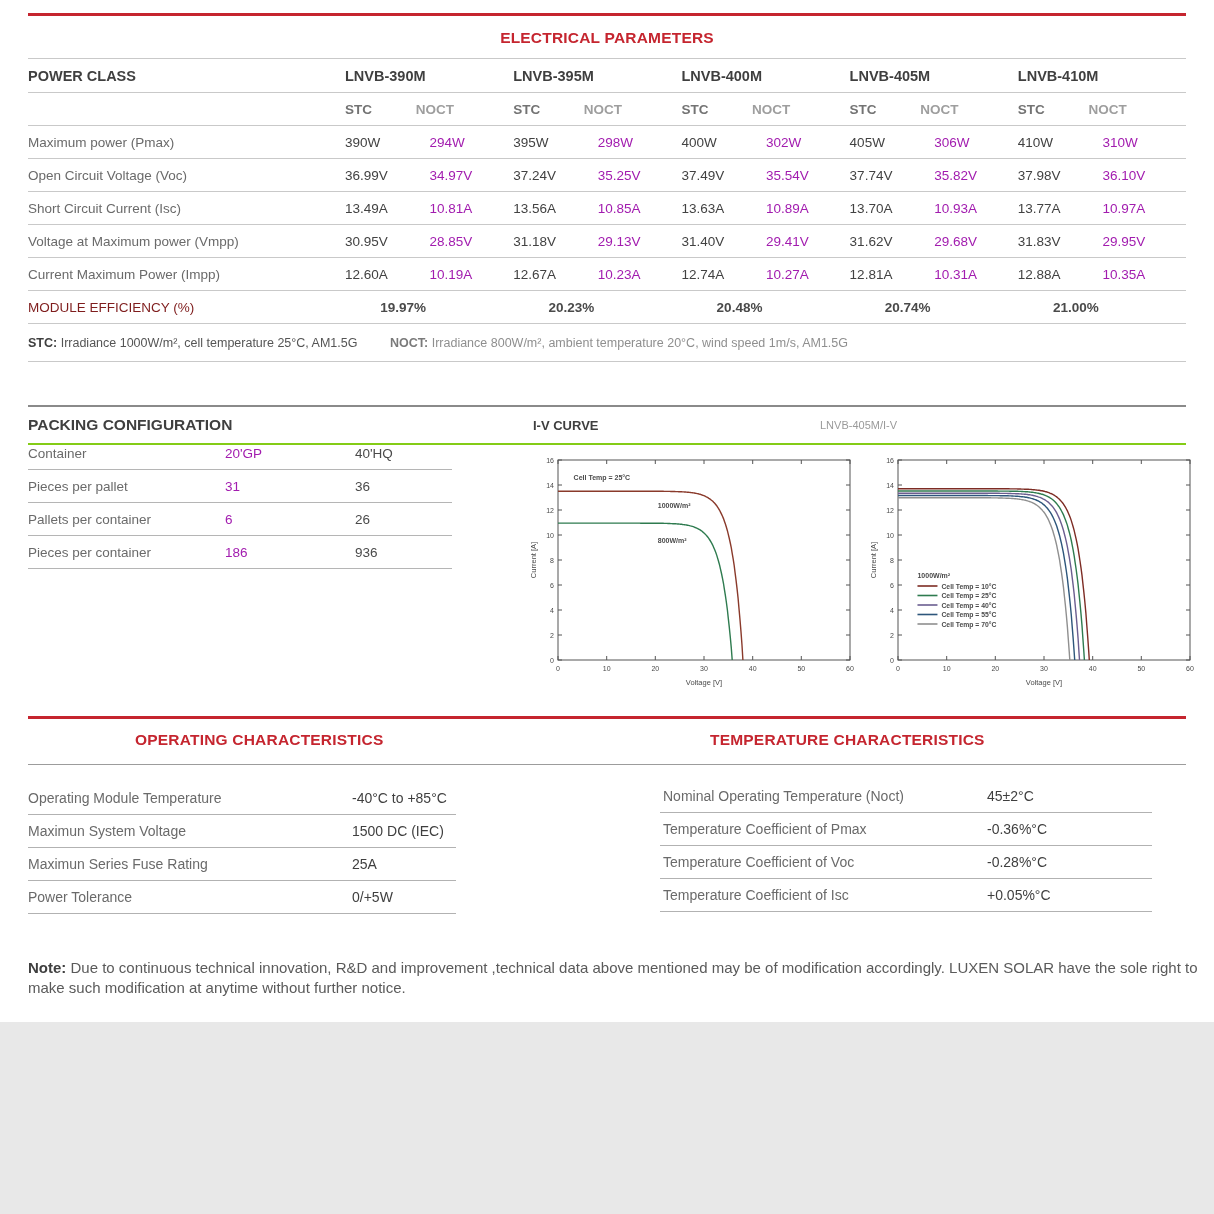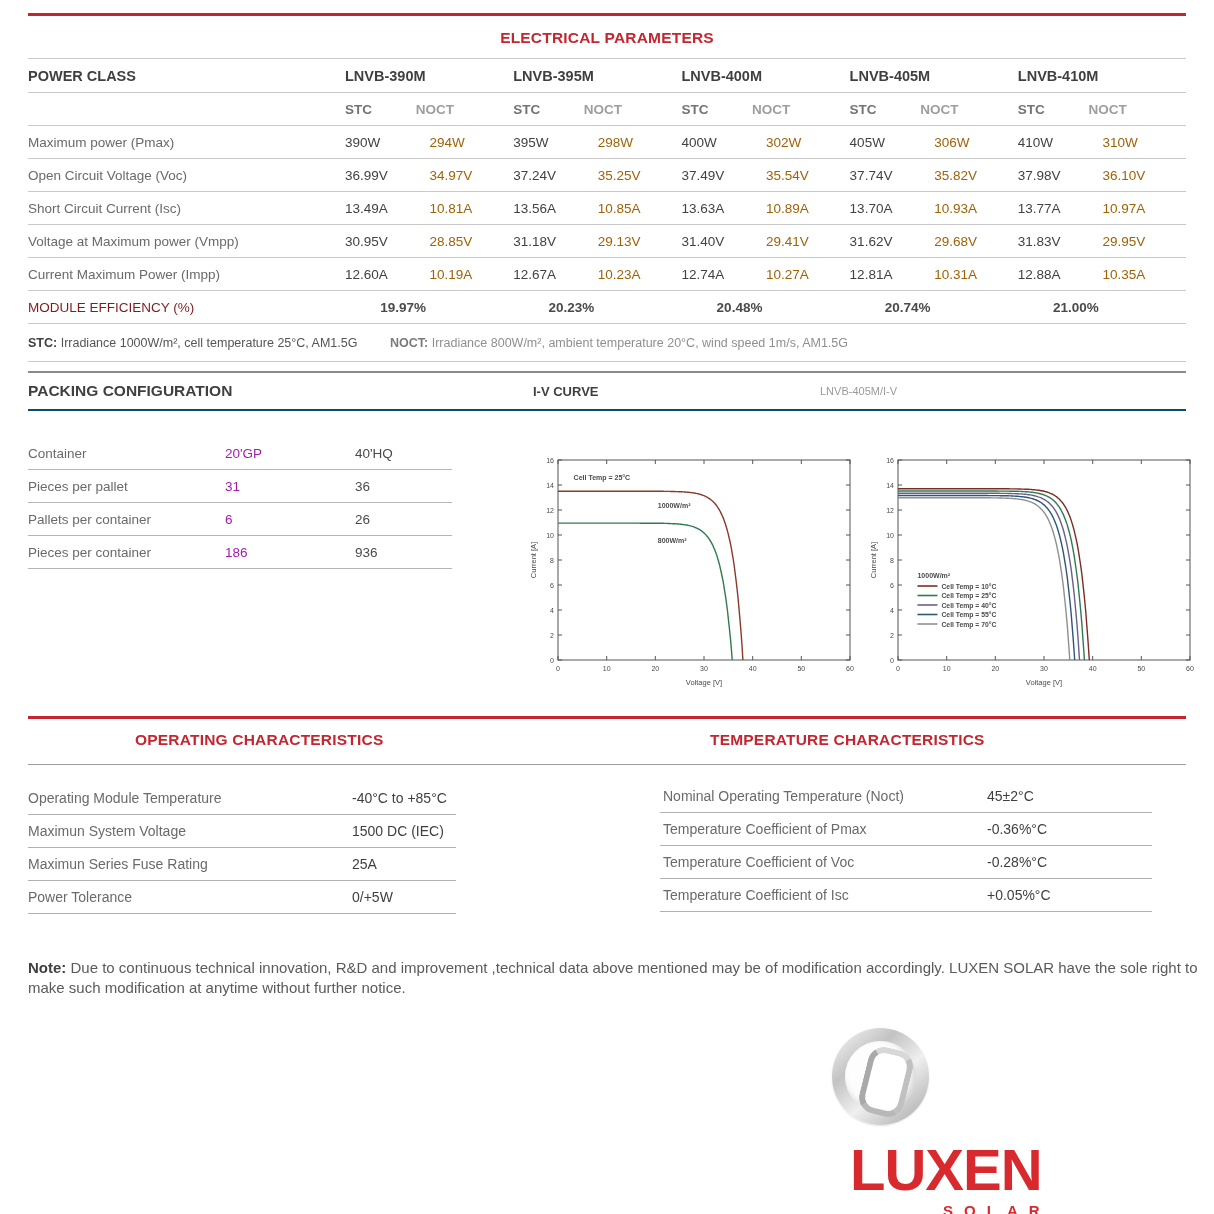--- a/index.html
+++ b/index.html
@@ -1,17 +1,17 @@
 <!DOCTYPE html>
 <html><head>
 <meta charset="utf-8">
 <style>
   html,body{margin:0;padding:0;background:#e8e8e8;}
   .page{
-    position:relative;width:1214px;height:1214px;background:#ffffff;
+    position:relative;width:1214px;height:1022px;background:#ffffff;
     font-family:"Liberation Sans","DejaVu Sans",sans-serif;color:#4a4a4a;
     margin:0 auto;overflow:hidden;
   }
   
   .rule-red{position:absolute;left:28px;right:28px;height:3px;background:#c5252f;}
   .rule-thin{position:absolute;left:28px;right:28px;height:1px;background:#9c9c9c;}
   
   .sec-title{color:#c5252f;font-weight:bold;font-size:15.5px;letter-spacing:.2px;}
   .center{text-align:center;}
   
@@ -21,30 +21,30 @@
   .elabel{width:317px;color:#6a6a6a;}
   .elabel.dark{color:#3f3f3f;font-weight:bold;font-size:14.5px;}
   .elabel.upper{color:#7f1d1d;font-size:13.5px;}
   .egroup{flex:1;display:flex;}
   .egroup .c1{width:42%;}
   .egroup .c2{width:58%;}
   .model{color:#3f3f3f;font-weight:bold;font-size:14.5px;}
   .h-stc{color:#737373;font-weight:bold;}
   .h-noct{color:#9e9e9e;font-weight:bold;}
   .v-stc{color:#424242;font-weight:normal;}
-  .v-noct{color:#a16207;margin-left:24px;}
+  .v-noct{color:#a21caf;margin-left:24px;}
   .eff-cell{flex:1;text-align:center;padding-right:52px;color:#4a4a4a;font-weight:bold;}
   .efoot{display:flex;align-items:center;height:37px;border-bottom:1px solid #c9c9c9;font-size:12.5px;}
   .foot-stc{width:362px;color:#555;}
   .foot-stc b{color:#3f3f3f;}
   .foot-noct{color:#8f8f8f;}
   .foot-noct b{color:#7a7a7a;}
   
-  .midbar{position:absolute;left:28px;right:28px;top:371px;height:36px;
-    border-top:2px solid #8a8a8a;border-bottom:2px solid #0c4a6e;
+  .midbar{position:absolute;left:28px;right:28px;top:405px;height:36px;
+    border-top:2px solid #8a8a8a;border-bottom:2px solid #84cc16;
     display:flex;align-items:center;}
   .midbar .t1{color:#3f3f3f;font-weight:bold;font-size:15.5px;}
   .midbar .t2{position:absolute;left:505px;color:#3f3f3f;font-weight:bold;font-size:13px;}
   .midbar .t3{position:absolute;left:792px;color:#9a9a9a;font-size:11px;}
   
   .ptable{position:absolute;left:28px;top:437px;width:424px;font-size:13.5px;}
   .prow{display:flex;align-items:center;height:32px;border-bottom:1px solid #b5b5b5;}
   .plabel{width:197px;color:#6a6a6a;}
   .pc1{width:130px;color:#a21caf;}
   .pc2{flex:1;color:#4a4a4a;}

